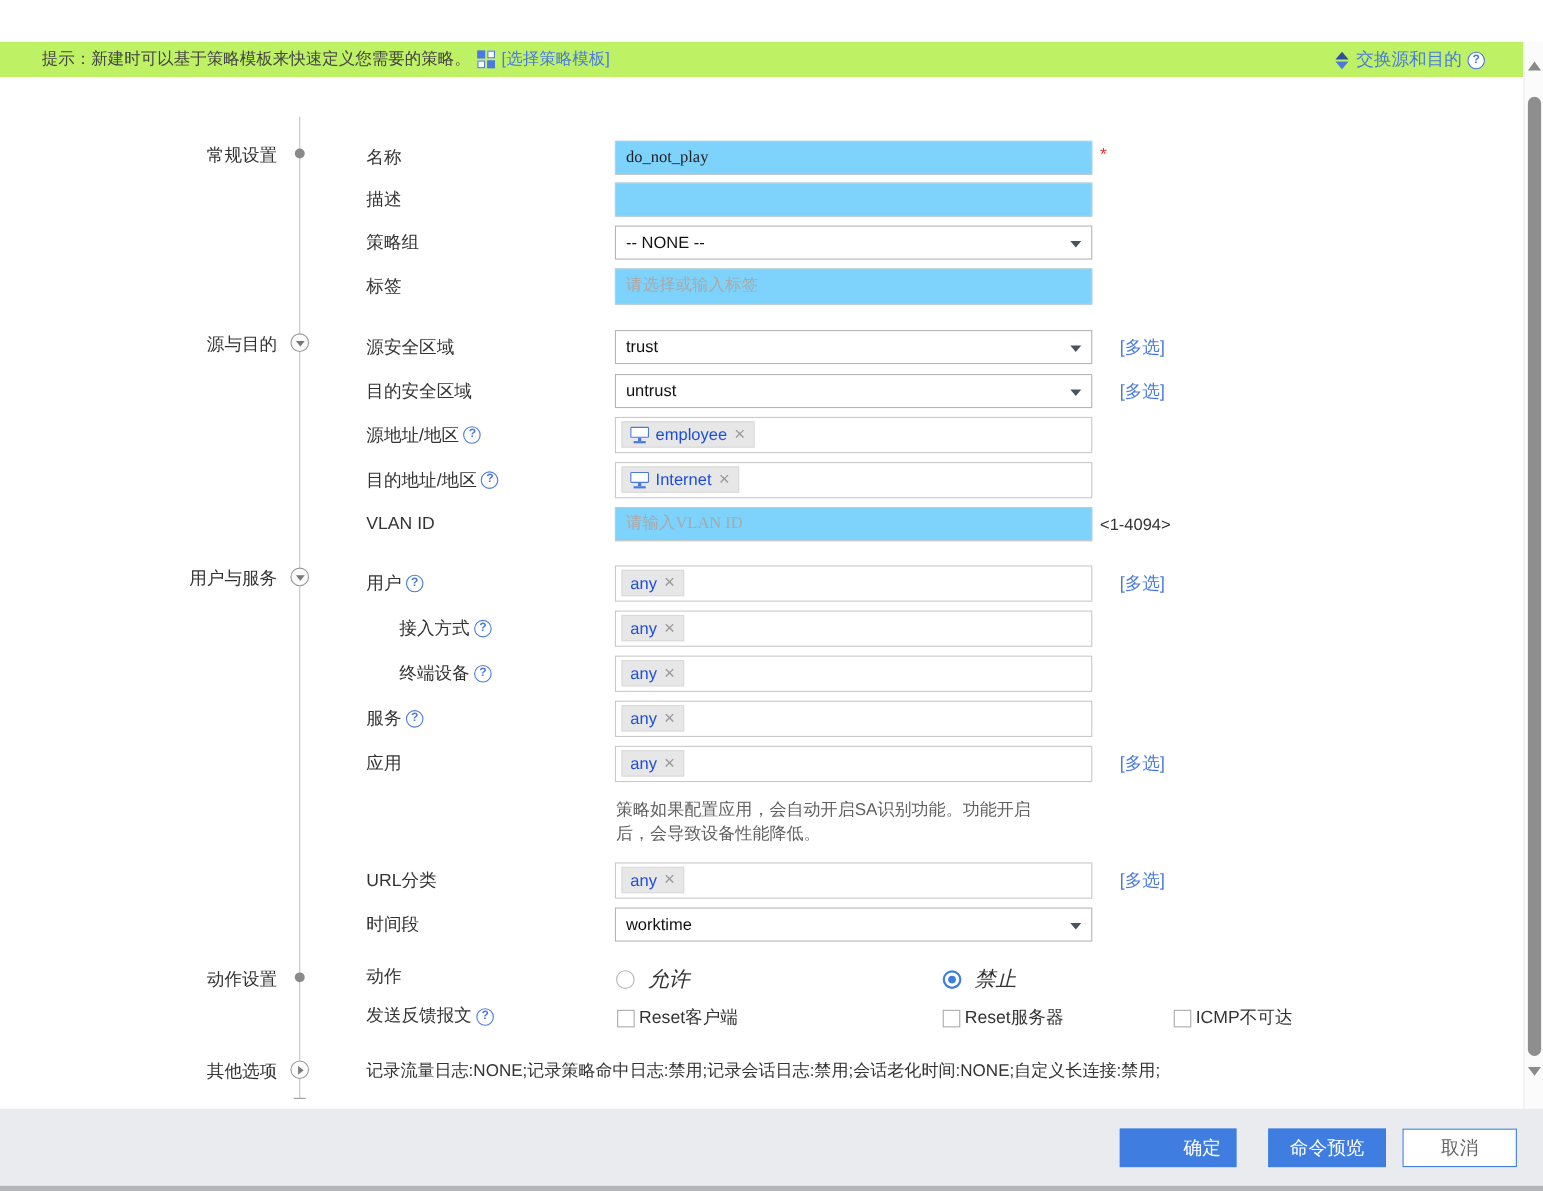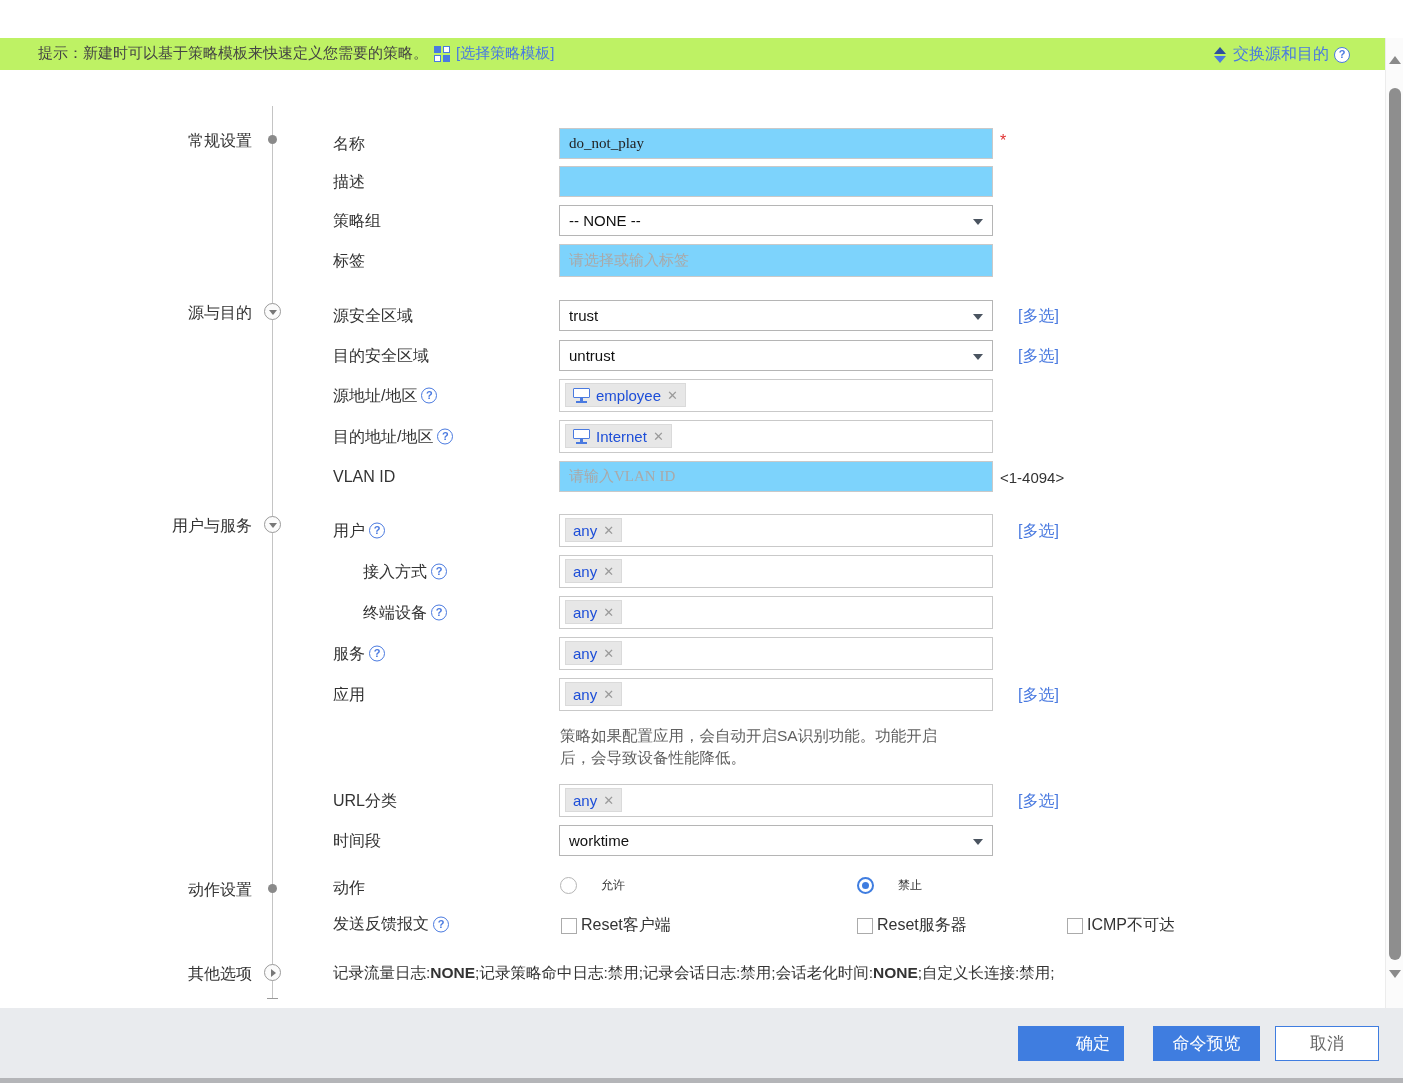--- a/index.html
+++ b/index.html
@@ -85,33 +85,33 @@
   .chip-x { color:#9a9a9a; font-size:13px; cursor:pointer; }
   .chip-x::before { content:"✕"; }
   .multi { position:absolute; left:1018px; top:50%; transform:translateY(-50%);
     font-size:16px; color:#4a7ae0; cursor:pointer; }
   .side-note { position:absolute; left:1000px; top:50%; transform:translateY(-50%);
     font-size:15px; color:#333; }
   .req { position:absolute; left:1000px; top:4px; color:#e03030; font-size:16px; }
   .note-text { position:absolute; left:560px; font-size:15.5px; color:#606060; }
 
   
-  .radio { position:absolute; display:flex; align-items:center; gap:24px;
-    font-size:12px; color:#333; cursor:pointer; }
+  .radio { position:absolute; display:flex; align-items:center; gap:12px;
+    font-size:19px; color:#333; cursor:pointer;font-style:italic; }
   .radio .rc { width:17px; height:17px; border-radius:50%; border:1px solid #b5b5b5;
     background:#fff; position:relative; flex:none; }
   .radio.checked .rc { border:2px solid #3f7de0; }
   .radio.checked .rc::after { content:""; position:absolute; left:3px; top:3px;
     width:7px; height:7px; border-radius:50%; background:#3f7de0; }
   .check { position:absolute; display:flex; align-items:center; gap:4px;
     font-size:16px; color:#333; cursor:pointer; }
   .check .cb { width:16px; height:16px; border:1px solid #ababab; background:#fff; flex:none; }
 
   .summary { position:absolute; left:333px; top:0; font-size:15.5px; color:#333; }
-  .summary b { font-weight:bold; }
+  .summary b { font-weight:normal; }
 
   
   .mon { display:inline-block; width:17px; height:15px; position:relative; }
   .mon .scr { position:absolute; left:0; top:0; width:17px; height:10px;
     border:1.6px solid #4a7ae0; border-radius:1px; background:#fff; }
   .mon .neck { position:absolute; left:7px; top:10px; width:3px; height:3px; background:#4a7ae0; }
   .mon .base { position:absolute; left:3px; top:13px; width:11px; height:2px; background:#4a7ae0; }
 
   
   .scrollbar { position:absolute; left:1385px; top:38px; width:18px; height:970px;

